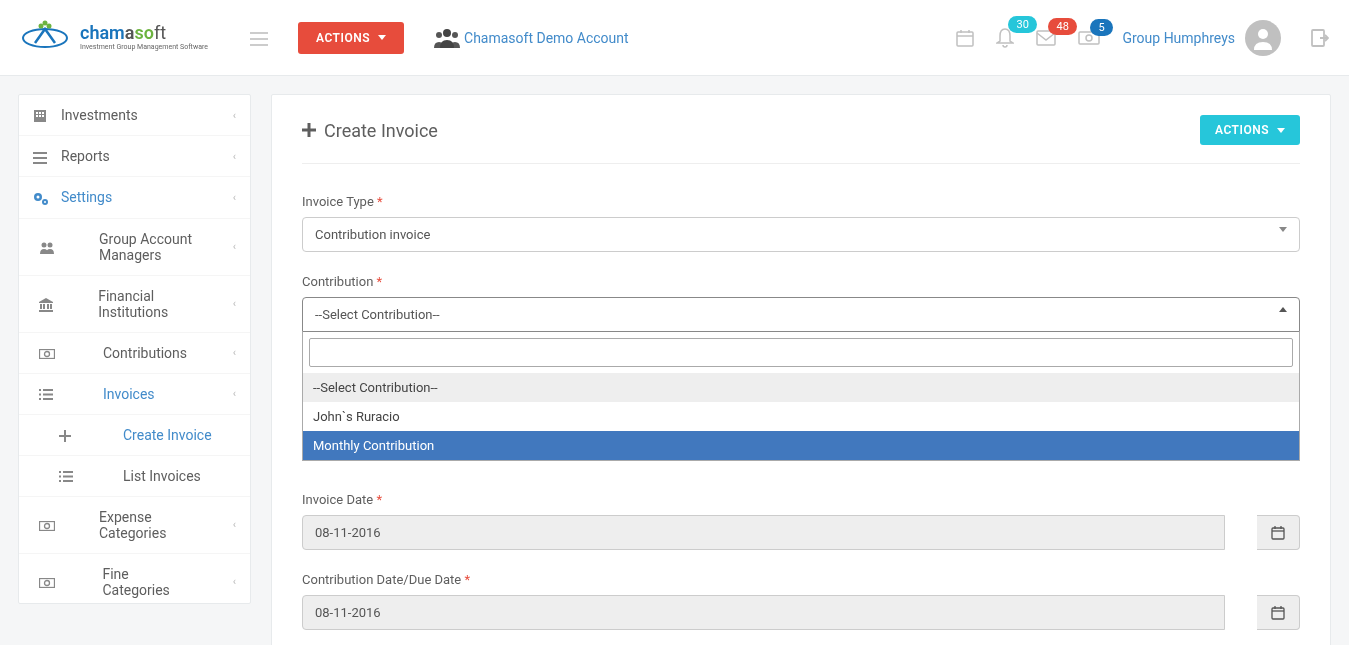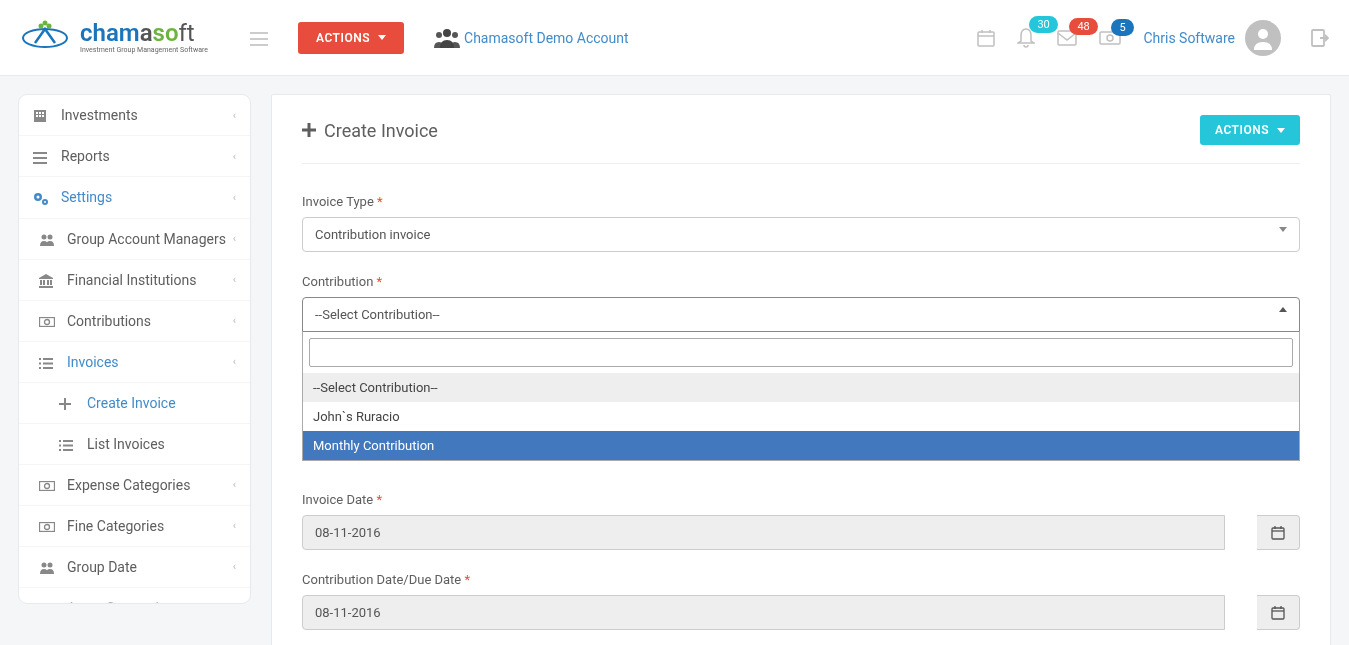--- a/index.html
+++ b/index.html
@@ -3,21 +3,21 @@
   <meta charset="utf-8">
   <style>
     * { margin: 0; padding: 0; box-sizing: border-box; font-family: -apple-system, BlinkMacSystemFont, "Segoe UI", Roboto, "Helvetica Neue", Arial, sans-serif; }
     body { background: #f5f6f7; color: #555; font-size: 14px; }
     
     
     .header { background: #fff; height: 76px; border-bottom: 1px solid #e7eaec; display: flex; align-items: center; padding: 0 20px; position: relative; }
     .logo-area { display: flex; align-items: center; gap: 10px; width: 220px; }
     .logo-mark { width: 50px; height: 40px; display: flex; align-items: center; justify-content: center; }
     .logo-text { display: flex; flex-direction: column; line-height: 1; }
-    .logo-brand { font-size: 24px; font-weight: 600; }
+    .logo-brand { font-size: 18px; font-weight: 600; }
     .logo-brand .c1 { color: #1a75bc; }
     .logo-brand .c2 { color: #555; }
     .logo-brand .c3 { color: #6cb33f; }
     .logo-brand .c4 { color: #555; font-weight: 400; }
     .logo-tag { font-size: 7px; color: #666; margin-top: 2px; }
     .menu-toggle { margin-left: 10px; cursor: pointer; color: #bbb; }
     .actions-btn { background: #e74c3c; color: #fff; padding: 9px 18px; border: none; border-radius: 3px; font-size: 12px; font-weight: 600; cursor: pointer; margin-left: 30px; display: inline-flex; align-items: center; gap: 8px; letter-spacing: 0.5px; }
     .account-area { display: flex; align-items: center; margin-left: 30px; gap: 4px; }
     .account-name { color: #428bca; font-size: 14px; }
     .header-right { margin-left: auto; display: flex; align-items: center; gap: 22px; }
@@ -25,31 +25,31 @@
     .badge { border-radius: 14px; padding: 2px 8px; font-size: 11px; color: #fff; font-weight: 400; position: absolute; top: -12px; left: 12px; }
     .badge-teal { background: #26c6da; }
     .badge-red { background: #e74c3c; text-align: center; }
     .badge-blue { background: #1a75bc; }
     .user-area { display: flex; align-items: center; gap: 10px; color: #428bca; cursor: pointer; }
     .avatar { width: 36px; height: 36px; border-radius: 50%; background: #c0c0c0; display: flex; align-items: center; justify-content: center; }
     .logout-icon { color: #c0c0c0; cursor: pointer; margin-left: 8px; }
     
     
     .main { display: flex; padding: 18px; gap: 20px; }
-    .sidebar { width: 233px; background: #fff; border: 1px solid #e7eaec; border-radius: 9px; flex-shrink: 0; max-height: 510px; overflow: hidden; }
+    .sidebar { width: 233px; background: #fff; border: 1px solid #e7eaec; border-radius: 2px; flex-shrink: 0; max-height: 510px; overflow: hidden; }
     .content { flex: 1; background: #fff; border: 1px solid #e7eaec; border-radius: 2px; padding: 20px 30px; position: relative; min-height: 510px; }
     
     
     .nav-item { display: flex; align-items: center; padding: 12px 14px; color: #5e5e5e; cursor: pointer; border-bottom: 1px solid #f5f5f5; position: relative; }
     .nav-item.active { color: #428bca; }
     .nav-item .nav-icon { width: 20px; margin-right: 8px; color: #888; }
     .nav-item.active .nav-icon { color: #428bca; }
     .nav-item .chev { margin-left: auto; color: #bbb; font-size: 11px; }
     .nav-sub { }
-    .nav-sub .nav-item { padding-left: 20px; }
+    .nav-sub .nav-item { padding-left: 20px; gap: 36px; }
     .nav-sub-sub .nav-item { padding-left: 40px; }
     .nav-item.sub-active { color: #428bca; }
     
     
     .page-header { display: flex; align-items: center; justify-content: space-between; padding-bottom: 18px; border-bottom: 1px solid #eee; margin-bottom: 30px; }
     .page-title { font-size: 18px; color: #5e5e5e; display: flex; align-items: center; gap: 8px; font-weight: 400; }
     .page-actions-btn { background: #26c6da; color: #fff; padding: 8px 15px; border: none; border-radius: 3px; font-size: 12px; font-weight: 600; cursor: pointer; display: inline-flex; align-items: center; gap: 8px; letter-spacing: 0.5px; }
     
     .form-group { margin-bottom: 22px; }
     .form-label { font-size: 13px; color: #5e5e5e; margin-bottom: 8px; display: block; }
@@ -143,21 +143,21 @@
       <span class="badge badge-red">48</span>
     </div>
     <div class="icon-btn">
       <svg width="22" height="14" viewBox="0 0 22 14" fill="none" stroke="#c0c0c0" stroke-width="1.5">
           <rect x="1" y="1" width="20" height="12" rx="1"></rect>
           <circle cx="11" cy="7" r="3"></circle>
         </svg>
       <span class="badge badge-blue">5</span>
     </div>
     <div class="user-area">
-      <span>Chris Software</span>
+      <span>Group Humphreys</span>
       <div class="avatar">
         <svg width="22" height="24" viewBox="0 0 22 24" fill="#fff">
             <circle cx="11" cy="8" r="5"></circle>
             <path d="M2 24 Q2 16 11 16 Q20 16 20 24 Z"></path>
           </svg>
       </div>
     </div>
     <div class="logout-icon">
       <svg width="18" height="18" viewBox="0 0 18 18" fill="none" stroke="#c0c0c0" stroke-width="1.8">
           <rect x="1" y="1" width="12" height="16" rx="1"></rect>

